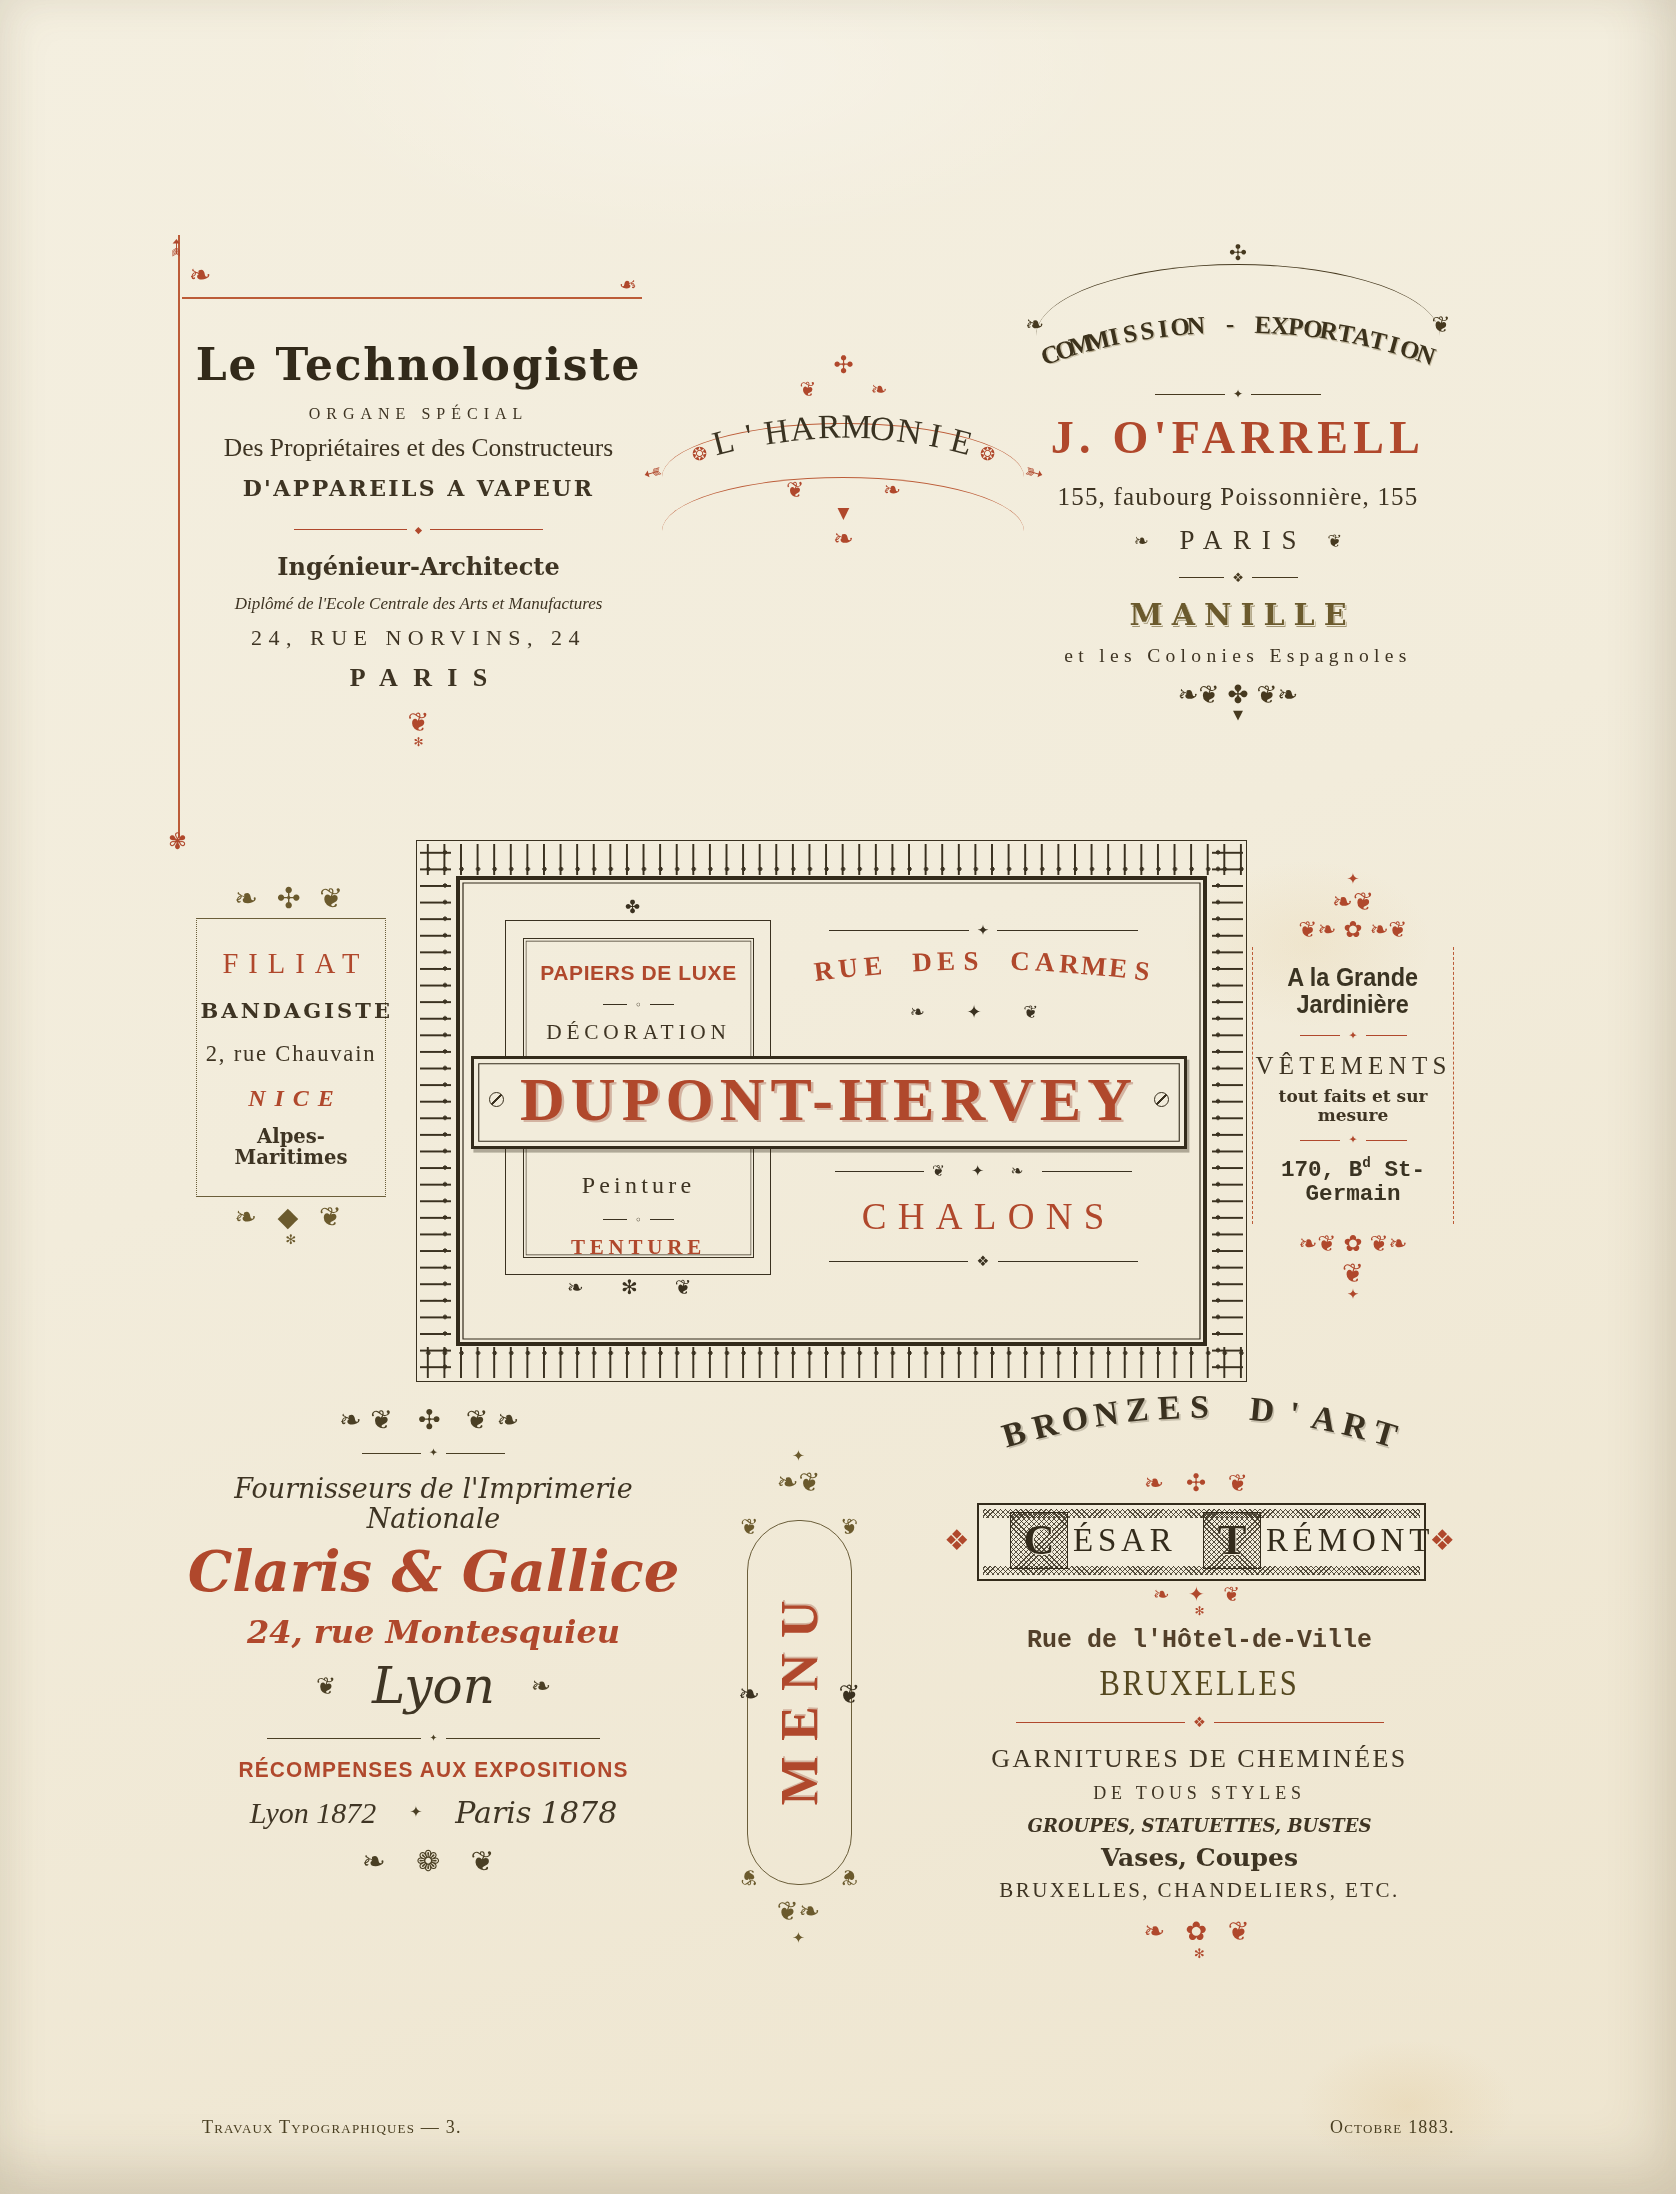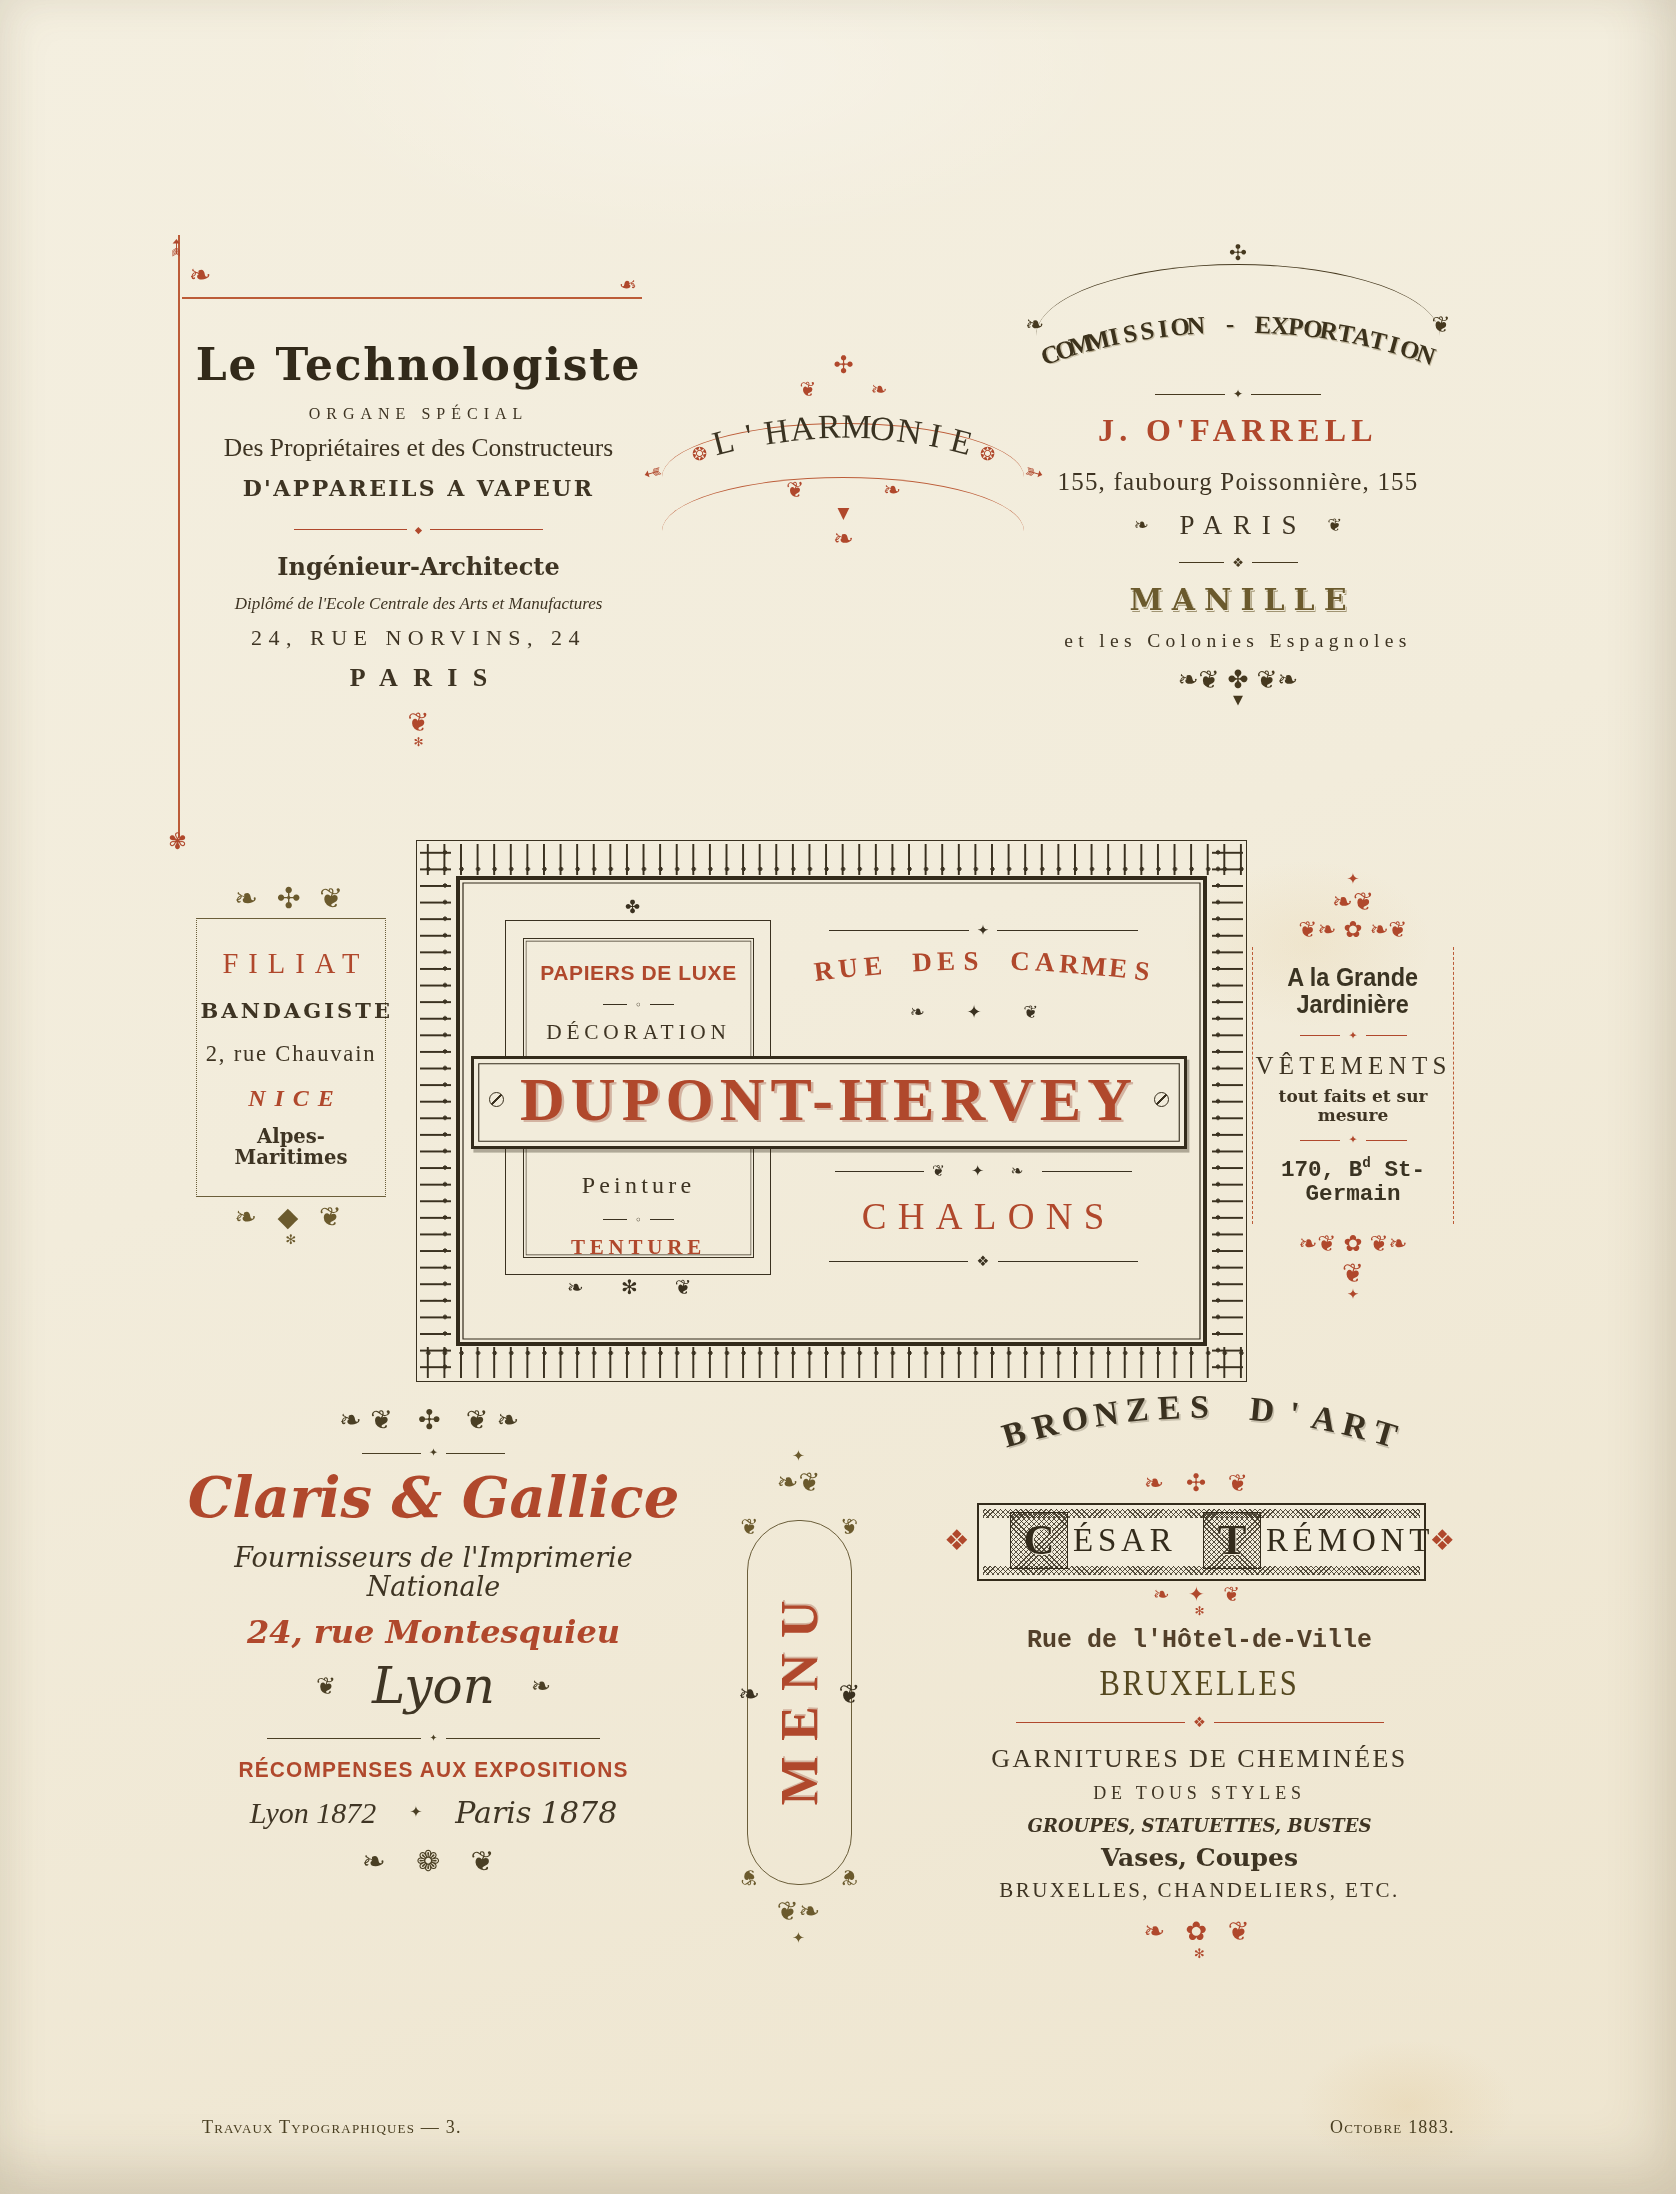--- a/index.html
+++ b/index.html
@@ -140,21 +140,21 @@
         <span style="position: absolute; left: 310px; top: 10px; transform: translateX(-50%) rotate(10.4565deg);">T</span>
         <span style="position: absolute; left: 326px; top: 13px; transform: translateX(-50%) rotate(12.0652deg);">A</span>
         <span style="position: absolute; left: 342px; top: 17px; transform: translateX(-50%) rotate(13.6739deg);">T</span>
         <span style="position: absolute; left: 358px; top: 21px; transform: translateX(-50%) rotate(15.2826deg);">I</span>
         <span style="position: absolute; left: 374px; top: 26px; transform: translateX(-50%) rotate(16.8913deg);">O</span>
         <span style="position: absolute; left: 390px; top: 31px; transform: translateX(-50%) rotate(18.5deg);">N</span>
       </div>
     <div class="rule" style="width:166px;margin:0 auto;color:#46391f;">
       <span class="orn" style="font-size:12px;">✦</span>
     </div>
-    <div class="line serif b red" style="margin-top:13px;font-size:32px;letter-spacing:5.3px;">J. O'FARRELL</div>
+    <div class="line serif b red" style="margin-top:13px;font-size:46px;letter-spacing:5.3px;">J. O'FARRELL</div>
     <div class="line serif" style="margin-top:20px;font-size:25px;letter-spacing:1.2px;">155, faubourg Poissonnière, 155</div>
     <div style="margin-top:15.4px;display:flex;align-items:center;justify-content:center;gap:20px;">
       <span class="orn" style="font-size:18px;color:#46391f;">❧</span>
       <span class="serif" style="font-size:27px;letter-spacing:10.7px;text-indent:10.7px;">PARIS</span>
       <span class="orn" style="font-size:18px;color:#46391f;">❦</span>
     </div>
     <div class="rule" style="width:119px;margin:15.4px auto 0;color:#46391f;">
       <span class="orn" style="font-size:13px;">❖</span>
     </div>
     <div class="line dserif b olive" style="margin-top:14.3px;font-size:30px;letter-spacing:9px;text-indent:9px;text-shadow:0.9px 0.9px 0 var(--paper), 1.5px 1.5px 0 rgba(107,90,45,.6);">MANILLE</div>
@@ -262,22 +262,22 @@
     <div class="orn red" style="margin-top:7.1px;font-size:22.6px;">❧❦ ✿ ❦❧</div>
     <div class="orn red" style="margin-top:6px;font-size:26px;">❦</div>
     <div class="orn red" style="margin-top:1.2px;font-size:14.3px;">✦</div>
   </section>
 
   <section class="blk c" style="left:178px;top:1406px;width:511px;">
     <div class="orn" style="font-size:27px;color:#4a3f24;letter-spacing:8.3px;">❧❦ ✣ ❦❧</div>
     <div class="rule" style="width:143px;margin:15.4px auto 0;color:#4a3f24;">
       <span class="orn" style="font-size:10.7px;">✦</span>
     </div>
+    <div class="line dserif it" style="margin-top:15.4px;font-size:27px;">Fournisseurs de l'Imprimerie Nationale</div>
     <div class="line dserif b it red" style="margin-top:8.3px;font-size:56px;">Claris &amp; Gallice</div>
-    <div class="line dserif it" style="margin-top:15.4px;font-size:27px;">Fournisseurs de l'Imprimerie Nationale</div>
     <div class="line dserif b it red" style="margin-top:13px;font-size:32px;">24, rue Montesquieu</div>
     <div style="margin-top:8.3px;display:flex;align-items:center;justify-content:center;gap:36px;">
       <span class="orn" style="font-size:24px;color:#4a3f24;">❦</span>
       <span class="dserif it" style="font-size:50px;color:#3f3524;">Lyon</span>
       <span class="orn" style="font-size:24px;color:#4a3f24;">❧</span>
     </div>
     <div class="rule" style="width:333px;margin:18px auto 0;color:#4a3f24;">
       <span class="orn" style="font-size:9.5px;">✦</span>
     </div>
     <div class="line sans b red" style="margin-top:15.4px;font-size:22px;letter-spacing:1.2px;transform:scaleX(.95);">RÉCOMPENSES AUX EXPOSITIONS</div>

